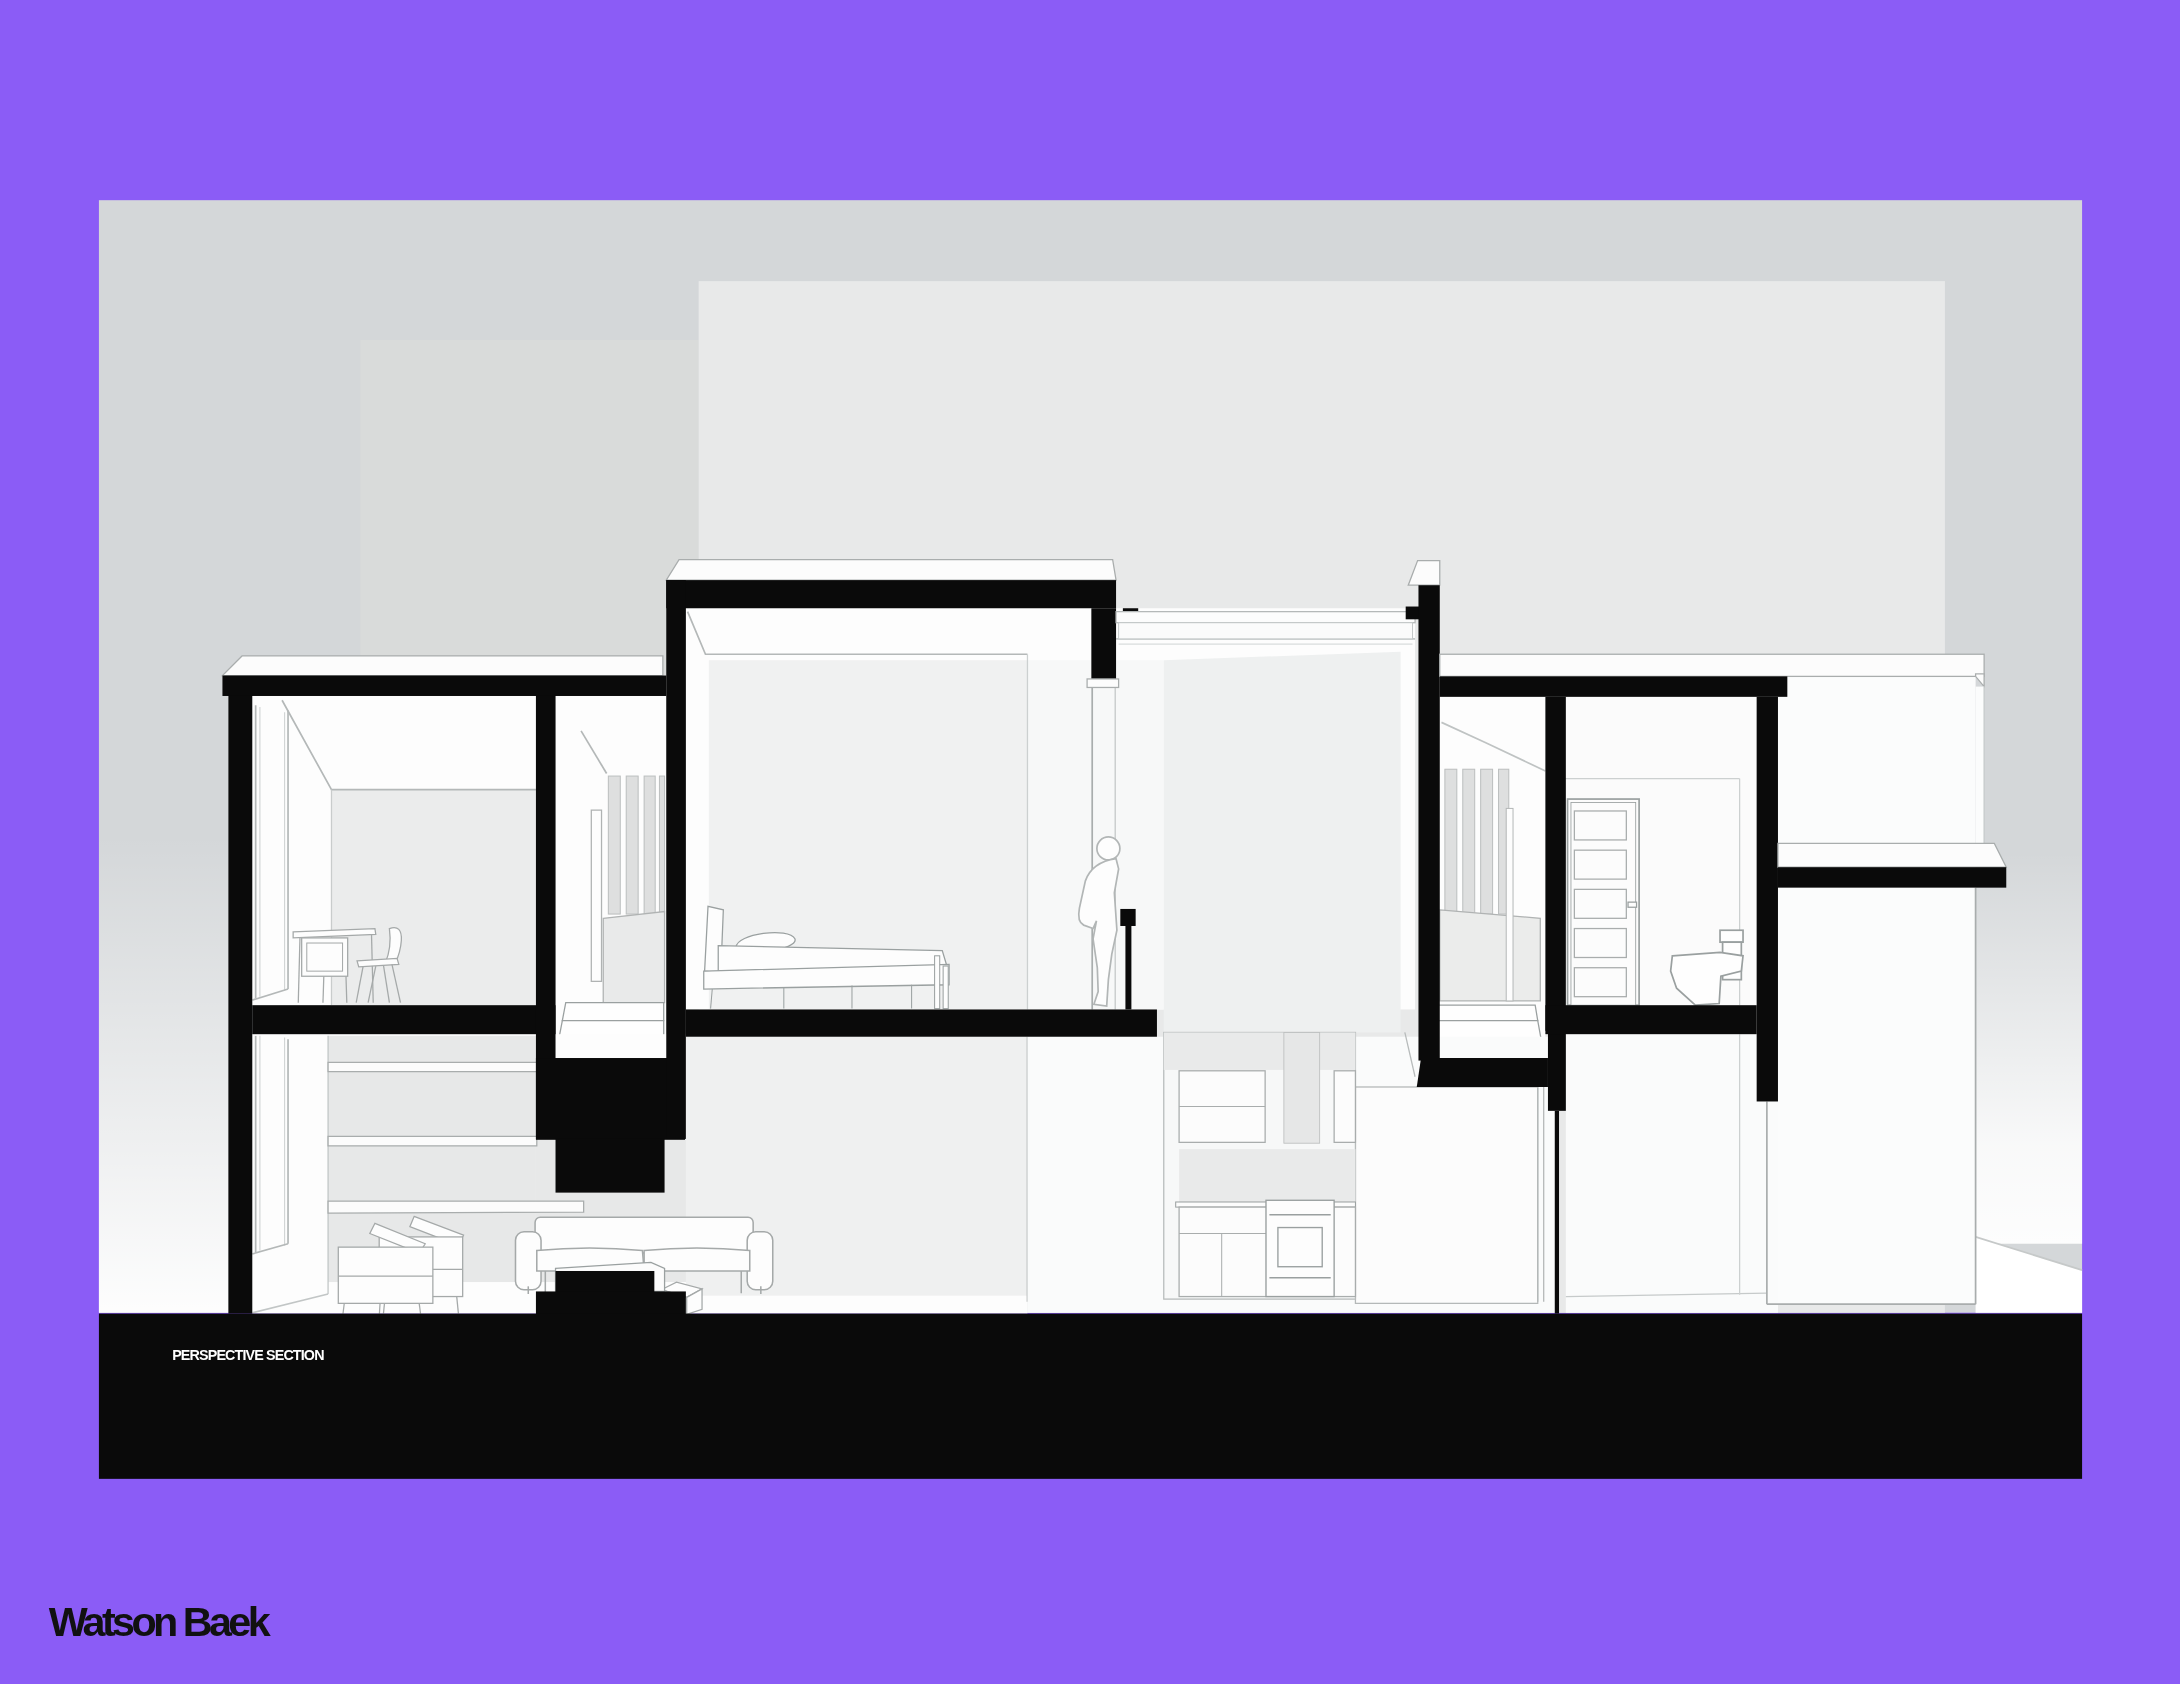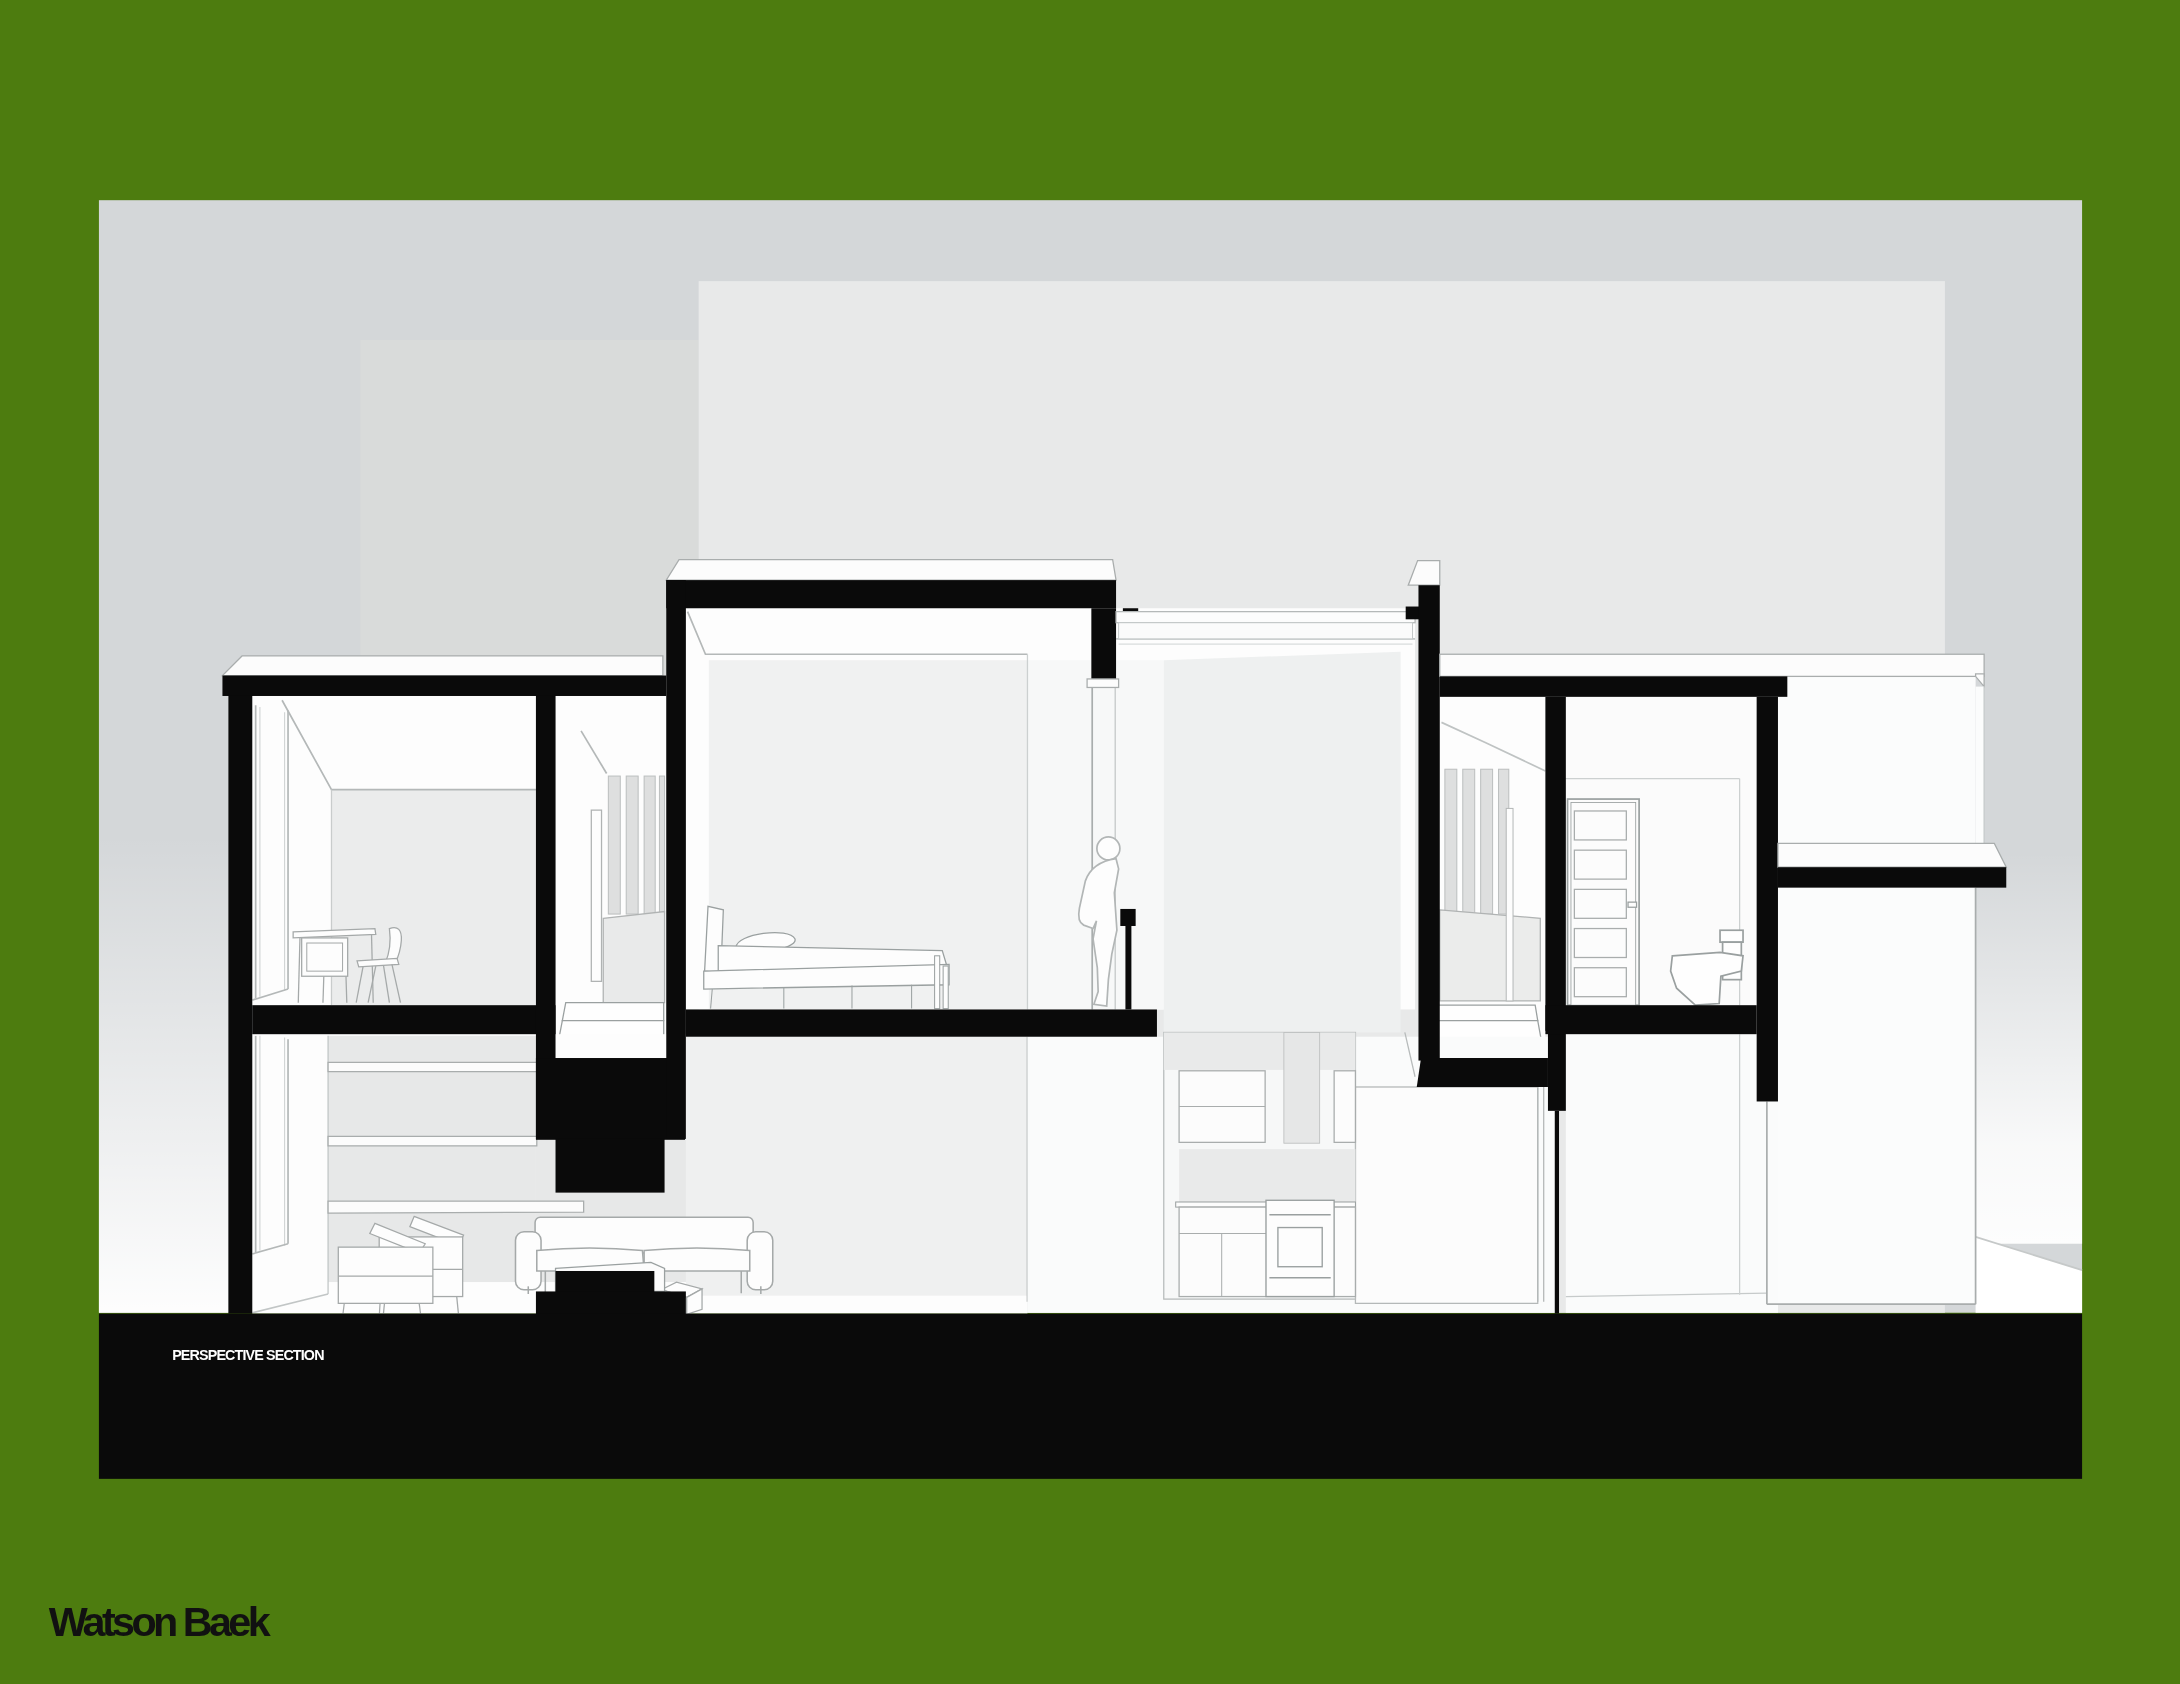--- a/index.html
+++ b/index.html
@@ -1,16 +1,16 @@
 <!DOCTYPE html>
 <html style="font-size:13.6px"><head>
 <meta charset="utf-8">
 <style>
   html,body{margin:0;padding:0;background:#ffffff;}
-  .page{position:relative;width:2181px;height:1685px;background:#4d7c0f;overflow:hidden;
+  .page{position:relative;width:2181px;height:1685px;background:#8b5cf6;overflow:hidden;
         font-family:"Liberation Sans", sans-serif;}
   svg{position:absolute;left:0;top:0;}
 </style>
 </head>
 <body>
 <div class="page">
 <svg width="2181" height="1685" viewBox="0 0 2560 1978" xmlns="http://www.w3.org/2000/svg">
 <defs>
   <linearGradient id="fadeUp" x1="0" y1="0" x2="0" y2="1">
     <stop offset="0" stop-color="#ffffff" stop-opacity="0"></stop>

